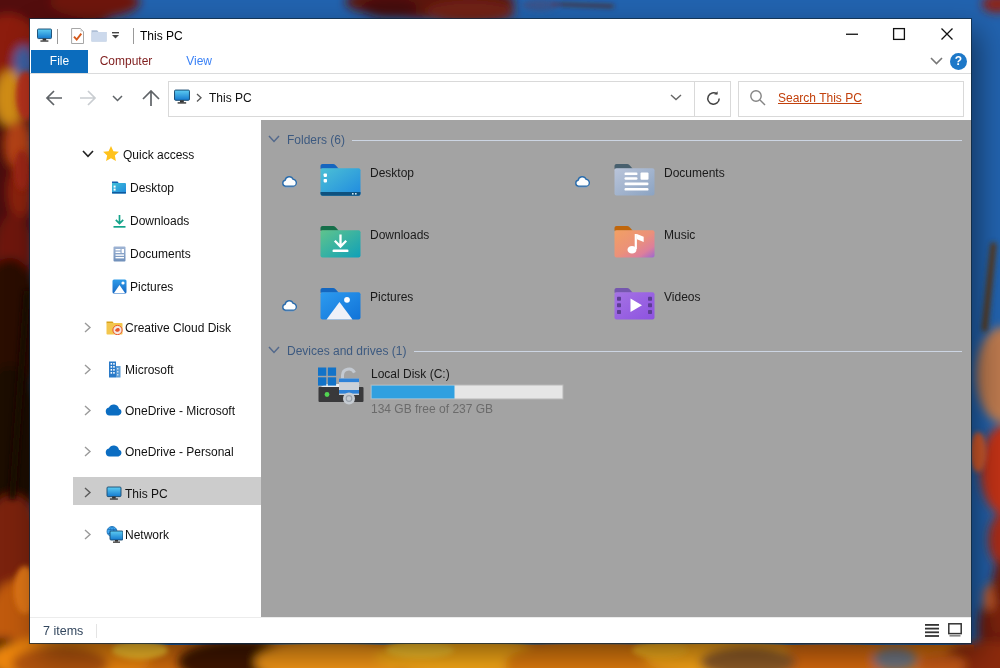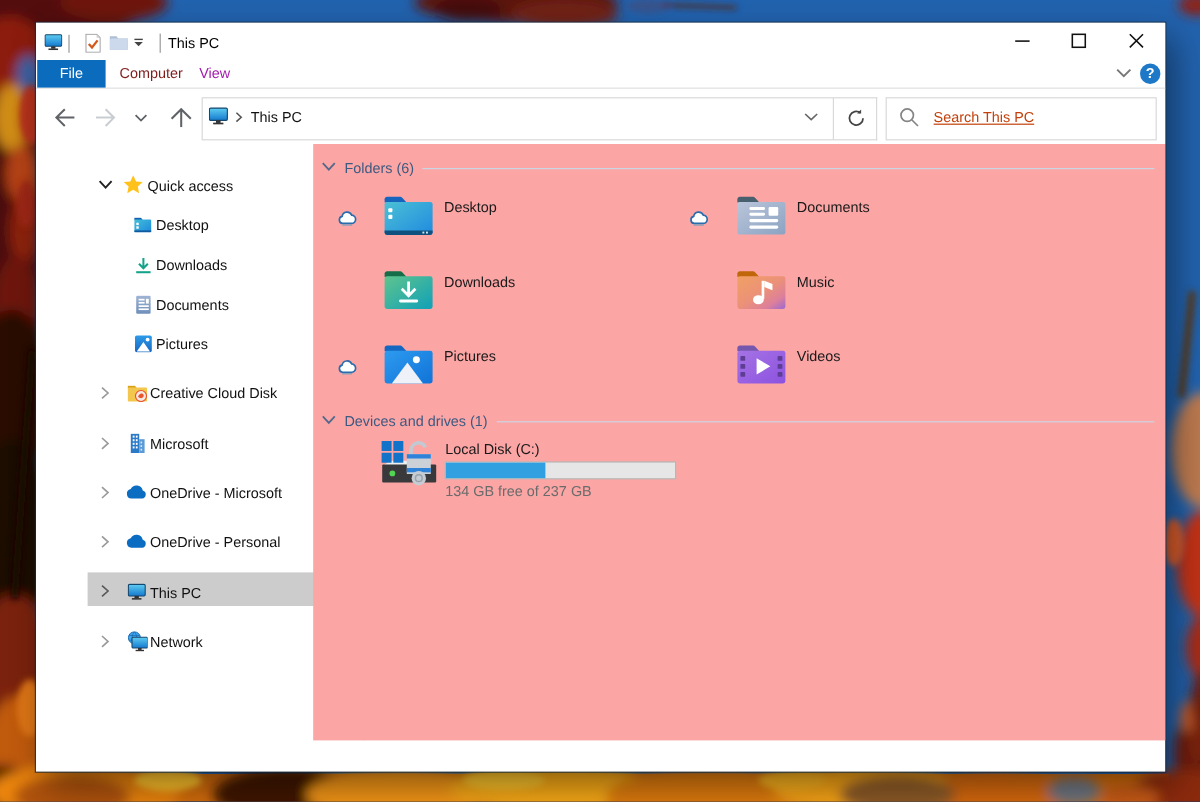--- a/index.html
+++ b/index.html
@@ -127,21 +127,21 @@
       <rect x="1.6" y="1.6" width="10.8" height="10.8" fill="none" stroke="#111" stroke-width="1.3"></rect>
     </svg>
     <svg class="abs" style="left:910px;top:8px" width="14" height="14" viewBox="0 0 14 14">
       <path d="M1.5 1.5l11 11M12.5 1.5l-11 11" stroke="#111" stroke-width="1.3"></path>
     </svg>
   </div>
 
   <div class="abs" id="tabs" style="left:0;top:29px;width:941px;height:26px;background:#fff;border-bottom:1px solid #dadbdc;">
     <div class="abs" style="left:1px;top:2px;width:57px;height:23px;background:#0b6cbd;color:#fff;font-size:12px;text-align:center;line-height:23px;">File</div>
     <div class="abs" style="left:66px;top:2px;width:60px;height:23px;color:#7f1d1d;font-size:12px;text-align:center;line-height:23px;">Computer</div>
-    <div class="abs" style="left:136px;top:2px;width:46px;height:23px;color:#a21caf;font-size:12px;text-align:left;line-height:23px;">View</div>
+    <div class="abs" style="left:136px;top:2px;width:46px;height:23px;color:#3b82f6;font-size:12px;text-align:right;line-height:23px;">View</div>
     <svg class="abs" style="left:900px;top:9px" width="13" height="8" viewBox="0 0 13 8">
       <path d="M1 1l5.5 5.5L12 1" fill="none" stroke="#777" stroke-width="1.6"></path>
     </svg>
     <div class="abs" style="left:920px;top:5px;width:17px;height:17px;border-radius:50%;background:#1d78c8;color:#fff;font-size:12px;font-weight:bold;text-align:center;line-height:17px;">?</div>
   </div>
 
   <div class="abs" id="addr" style="left:0;top:55px;width:941px;height:46px;background:#fff;">
 
     <svg class="abs" style="left:15px;top:16px" width="18" height="16" viewBox="0 0 18 16">
       <path d="M9 1L2 8l7 7M2 8h15" fill="none" stroke="#5f6367" stroke-width="1.7"></path>
@@ -336,21 +336,21 @@
     <svg class="abs" style="left:33px;top:406px" width="17" height="17" viewBox="0 0 17 17">
       <circle cx="6" cy="5.5" r="5" fill="#3fa9f5" stroke="#1b6cb0" stroke-width="0.8"></circle>
       <path d="M1.5 3.5h9M1.5 7.5h9M6 .5c-2.5 2.5-2.5 7.5 0 10M6 .5c2.5 2.5 2.5 7.5 0 10" fill="none" stroke="#1b6cb0" stroke-width="0.7"></path>
       <rect x="4" y="5" width="13" height="9" rx="1" fill="url(#mon1)" stroke="#16476e" stroke-width="0.9"></rect>
       <rect x="9" y="14" width="3" height="1.6" fill="#333"></rect>
       <rect x="7" y="15.5" width="7" height="1.3" fill="#333"></rect>
     </svg>
     <div class="abs" style="left:52px;top:408px;">Network</div>
   </div>
 
-  <div class="abs" id="content" style="left:231px;top:101px;width:710px;height:497px;background:#fca5a5;font-size:12px;color:#111;">
+  <div class="abs" id="content" style="left:231px;top:101px;width:710px;height:497px;background:#a3a3a3;font-size:12px;color:#111;">
     <svg class="abs" style="left:0;top:0" width="710" height="497" viewBox="0 0 710 497">
       <defs>
         <linearGradient id="gdsk" x1="0" y1="0" x2="1" y2="1">
             <stop offset="0" stop-color="#4cc0d5"></stop>
             <stop offset="1" stop-color="#1f8ae0"></stop>
           </linearGradient>
         <linearGradient id="gdoc" x1="0" y1="0" x2="1" y2="1">
             <stop offset="0" stop-color="#bac5da"></stop>
             <stop offset="1" stop-color="#8ba3c2"></stop>
           </linearGradient>
@@ -464,13 +464,27 @@
         <circle cx="32" cy="32.5" r="6" fill="#c6ccd3"></circle>
         <circle cx="32" cy="32.5" r="2.8" fill="none" stroke="#9aa2ac" stroke-width="1.2"></circle>
       </g>
       <text x="110" y="258" font-size="12" fill="#1a1a1a" font-family="Liberation Sans">Local Disk (C:)</text>
       <rect x="110" y="265" width="192" height="14" fill="#e6e6e6" stroke="#b7b7b7" stroke-width="1"></rect>
       <rect x="110.5" y="265.5" width="83" height="13" fill="#30a0e0"></rect>
       <text x="110" y="293" font-size="12" fill="#6b6b6b" font-family="Liberation Sans">134 GB free of 237 GB</text>
     </svg>
   </div>
 
+  <div class="abs" id="status" style="left:0;top:598px;width:941px;height:26px;background:#fff;border-top:1px solid #ececec;">
+    <div class="abs" style="left:13px;top:6px;font-size:12.5px;color:#33475e;">7 items</div>
+      <div class="abs" style="left:66px;top:6px;width:1px;height:14px;background:#e4e4e4"></div>
+    <svg class="abs" style="left:895px;top:6px" width="14" height="13" viewBox="0 0 14 13">
+      <rect x="0" y="0" width="14" height="1.8" fill="#333"></rect>
+      <rect x="0" y="3.7" width="14" height="1.8" fill="#333"></rect>
+      <rect x="0" y="7.4" width="14" height="1.8" fill="#333"></rect>
+      <rect x="0" y="11.1" width="14" height="1.8" fill="#333"></rect>
+    </svg>
+    <svg class="abs" style="left:918px;top:5px" width="14" height="14" viewBox="0 0 14 14">
+      <rect x="0.8" y="0.8" width="12.4" height="9.8" fill="none" stroke="#333" stroke-width="1.5"></rect>
+      <rect x="1.5" y="12" width="11" height="1.6" fill="#888"></rect>
+    </svg>
+  </div>
 </div>
 
 </body></html>

